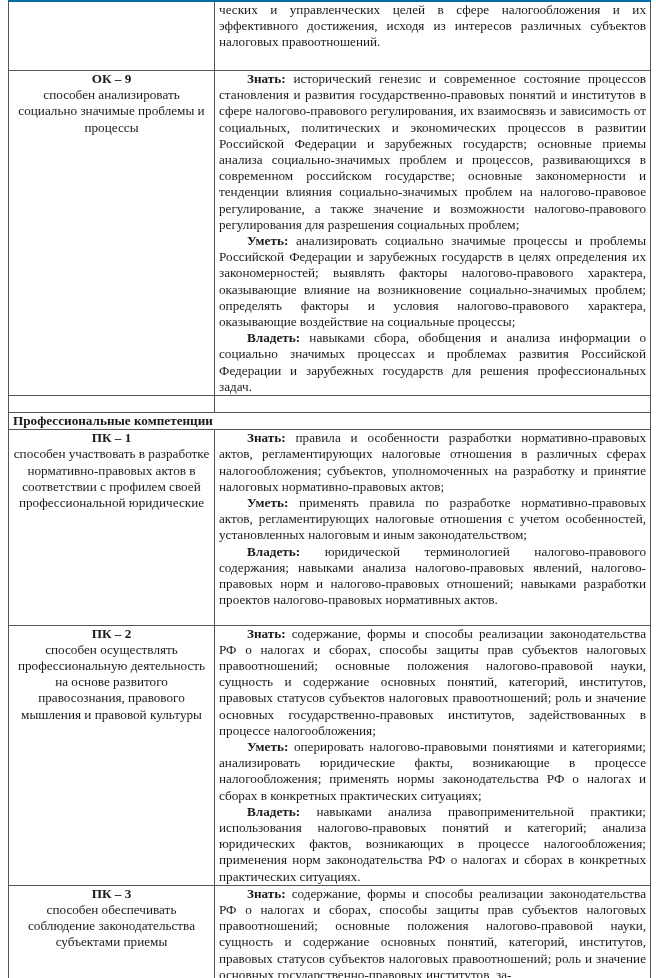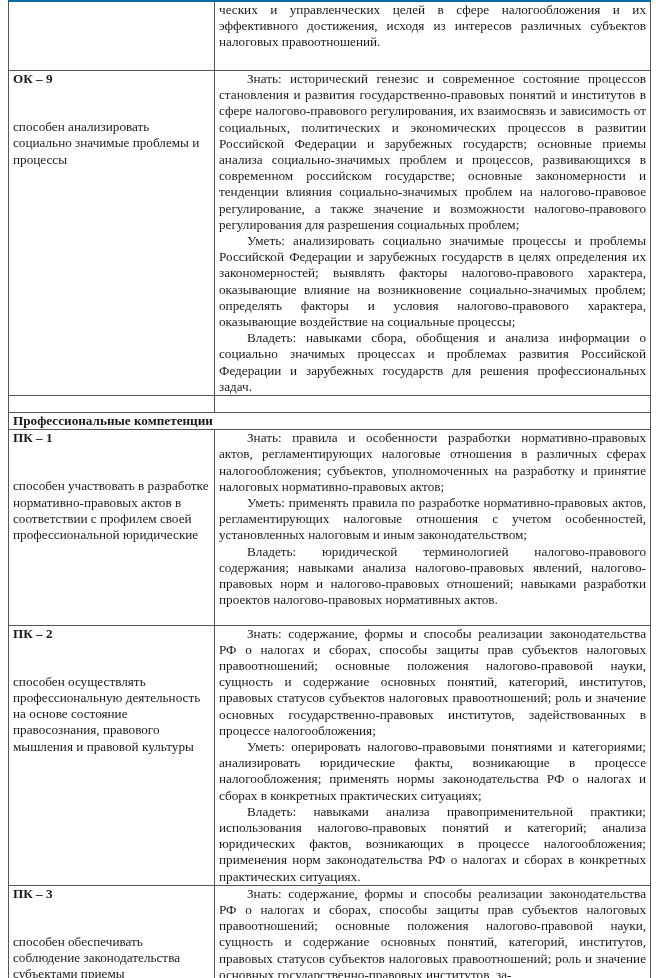--- a/index.html
+++ b/index.html
@@ -1,25 +1,25 @@
 <!DOCTYPE html>
 <html><head>
 <meta charset="utf-8">
 <style>
   html, body { margin: 0; padding: 0; background: #ffffff; }
   body { width: 656px; height: 978px; overflow: hidden; position: relative; font-family: "Liberation Serif", "DejaVu Serif", serif; color: #1a1a1a; }
   .page { position: absolute; left: 8px; top: 0; width: 642px; }
   table.comp { border-collapse: collapse; width: 642px; table-layout: fixed; }
   table.comp td { border: 1px solid #555; vertical-align: top; padding: 0 4px 0 4px; font-size: 13.2px; line-height: 16.2px; }
-  td.c1 { width: 197px; text-align: left; }
+  td.c1 { width: 197px; text-align: center; }
   td.c2 { width: 427px; text-align: justify; hyphens: manual; }
   .code { font-weight: bold; display: block; }
-  .desc { display: block; margin-top: 32px; }
+  .desc { display: block; }
   .para { text-indent: 28px; margin: 0; text-align: justify; }
-  .para .lbl { font-weight: normal; }
+  .para .lbl { font-weight: bold; }
   td.section { font-weight: bold; padding-left: 4px; }
   tr.top-row td { border-top: 2px solid #0369a1; }
   .spacer-row td { height: 16px; }
 </style>
 </head>
 <body>
 
 <div class="page">
   <table class="comp">
     <tbody>
@@ -59,21 +59,21 @@
       <td class="c2" style="padding-bottom:16px;">
         <p class="para"><span class="lbl">Знать:</span><span> правила и особенности разработки нормативно-правовых актов, регламентирующих налоговые отношения в различных сферах налогообложения; субъектов, уполномоченных на разработку и принятие налоговых нормативно-правовых актов;</span></p>
         <p class="para"><span class="lbl">Уметь:</span><span> применять правила по разработке нормативно-правовых актов, регламентирующих налоговые отношения с учетом особенностей, установленных налоговым и иным законодательством;</span></p>
         <p class="para"><span class="lbl">Владеть:</span><span> юридической терминологией налогово-правового содержания; навыками анализа налогово-правовых явлений, налогово-правовых норм и налогово-правовых отношений; навыками разработки проектов налогово-правовых нормативных актов.</span></p>
       </td>
     </tr>
 
     <tr>
       <td class="c1" style="padding-left:4px;">
         <span class="code">ПК – 2</span>
-        <span class="desc">способен осуществлять профессиональную деятельность на основе состояние правосознания, правового мышления и правовой культуры</span>
+        <span class="desc">способен осуществлять профессиональную деятельность на основе развитого правосознания, правового мышления и правовой культуры</span>
       </td>
       <td class="c2">
         <p class="para"><span class="lbl">Знать:</span><span> содержание, формы и способы реализации законодательства РФ о налогах и сборах, способы защиты прав субъектов налоговых правоотношений; основные положения налогово-правовой науки, сущность и содержание основных понятий, категорий, институтов, правовых статусов субъектов налоговых правоотношений; роль и значение основных государственно-правовых институтов, задействованных в процессе налогообложения;</span></p>
         <p class="para"><span class="lbl">Уметь:</span><span> оперировать налогово-правовыми понятиями и категориями; анализировать юридические факты, возникающие в процессе налогообложения; применять нормы законодательства РФ о налогах и сборах в конкретных практических ситуациях;</span></p>
         <p class="para"><span class="lbl">Владеть:</span><span> навыками анализа правоприменительной практики; использования налогово-правовых понятий и категорий; анализа юридических фактов, возникающих в процессе налогообложения; применения норм законодательства РФ о налогах и сборах в конкретных практических ситуациях.</span></p>
       </td>
     </tr>
 
     <tr>
       <td class="c1">

